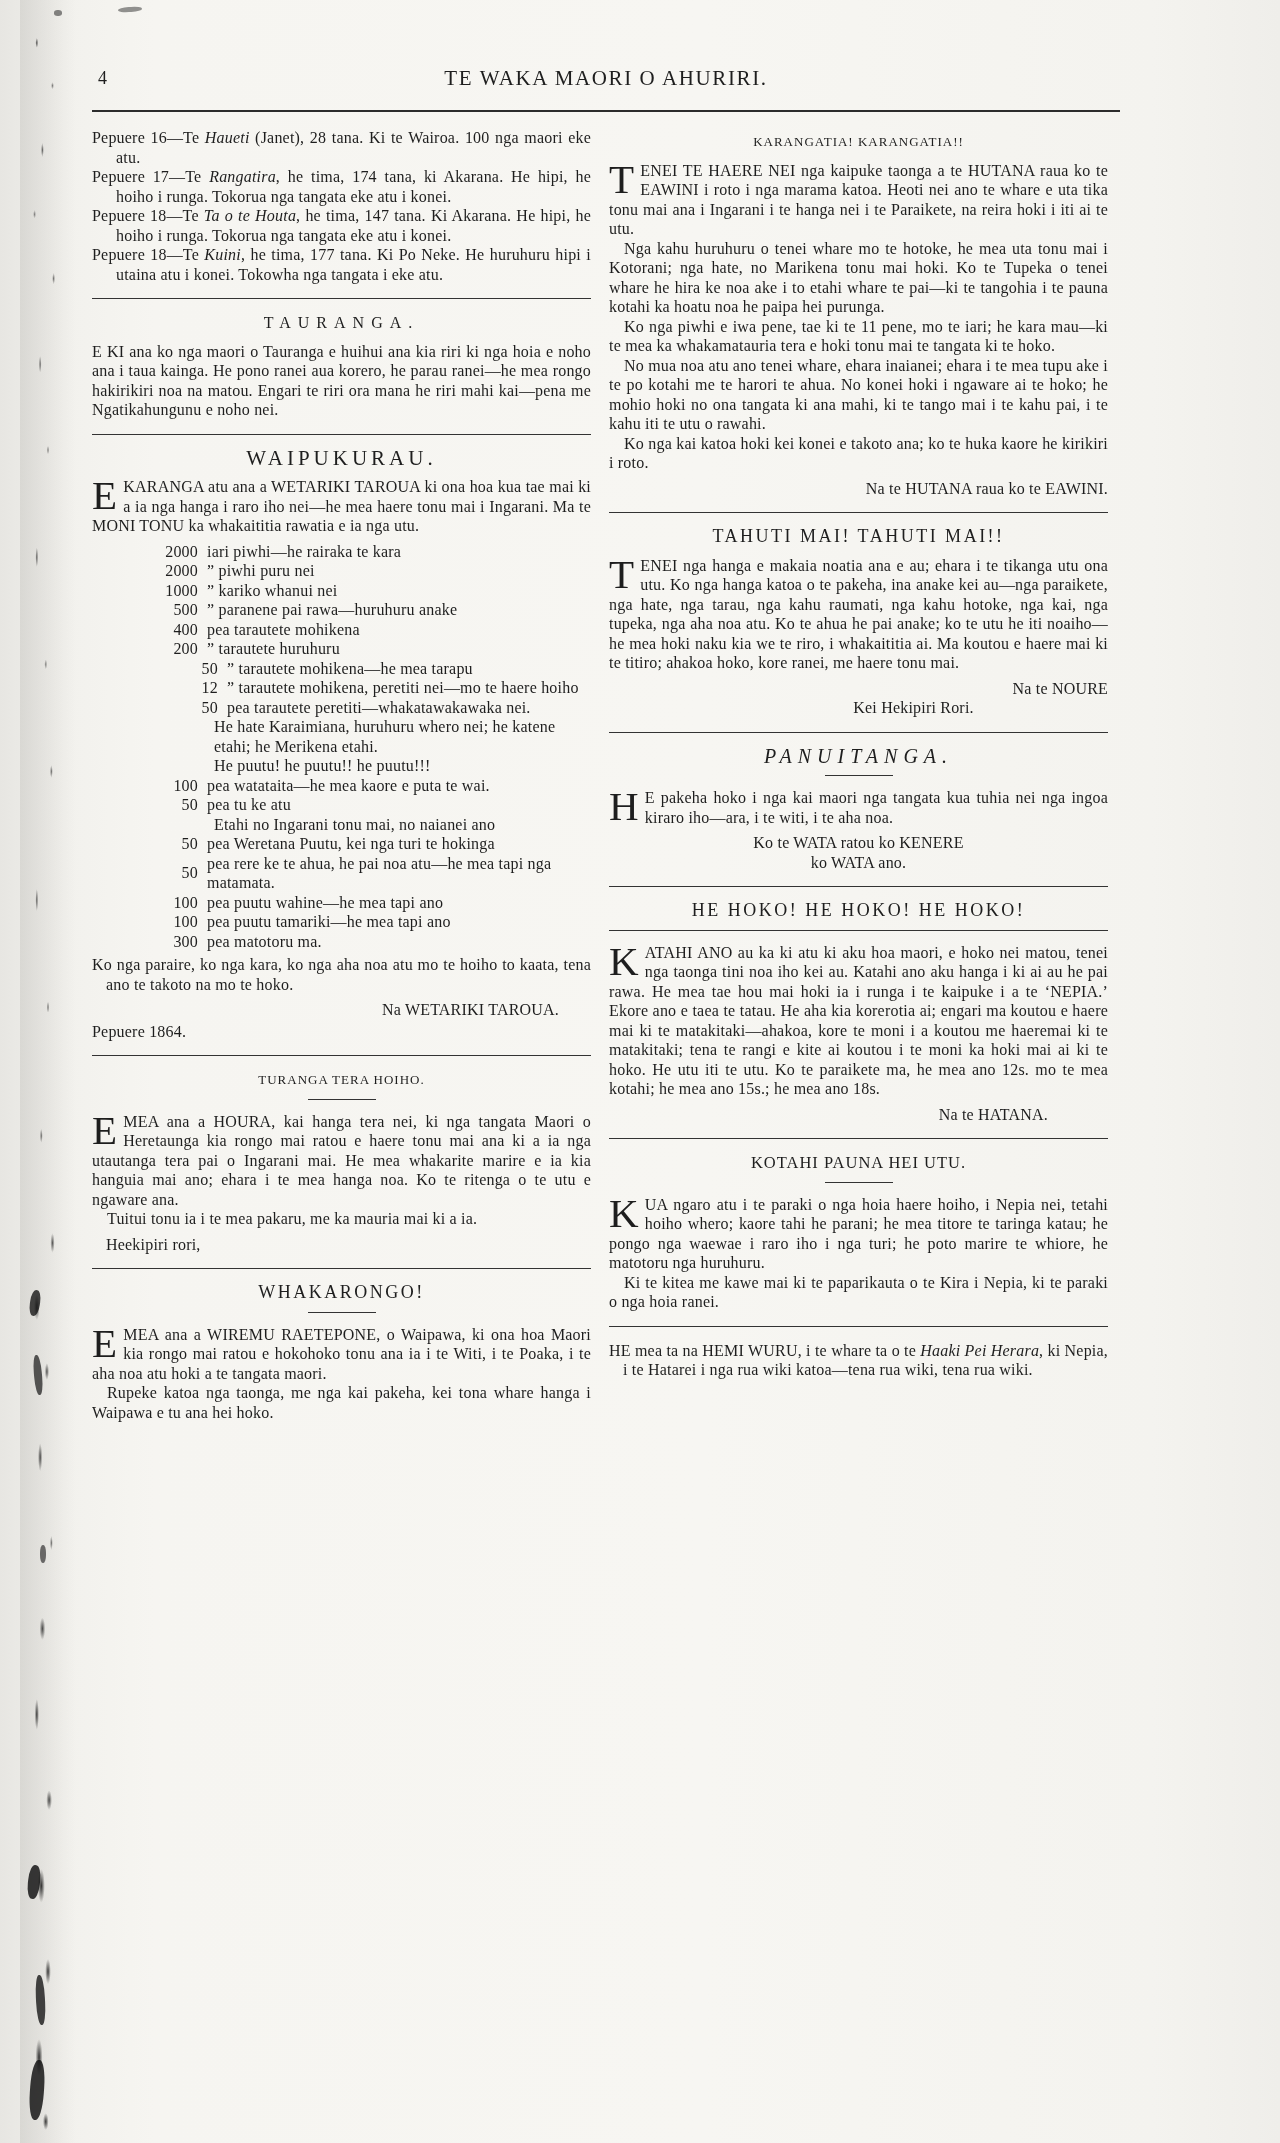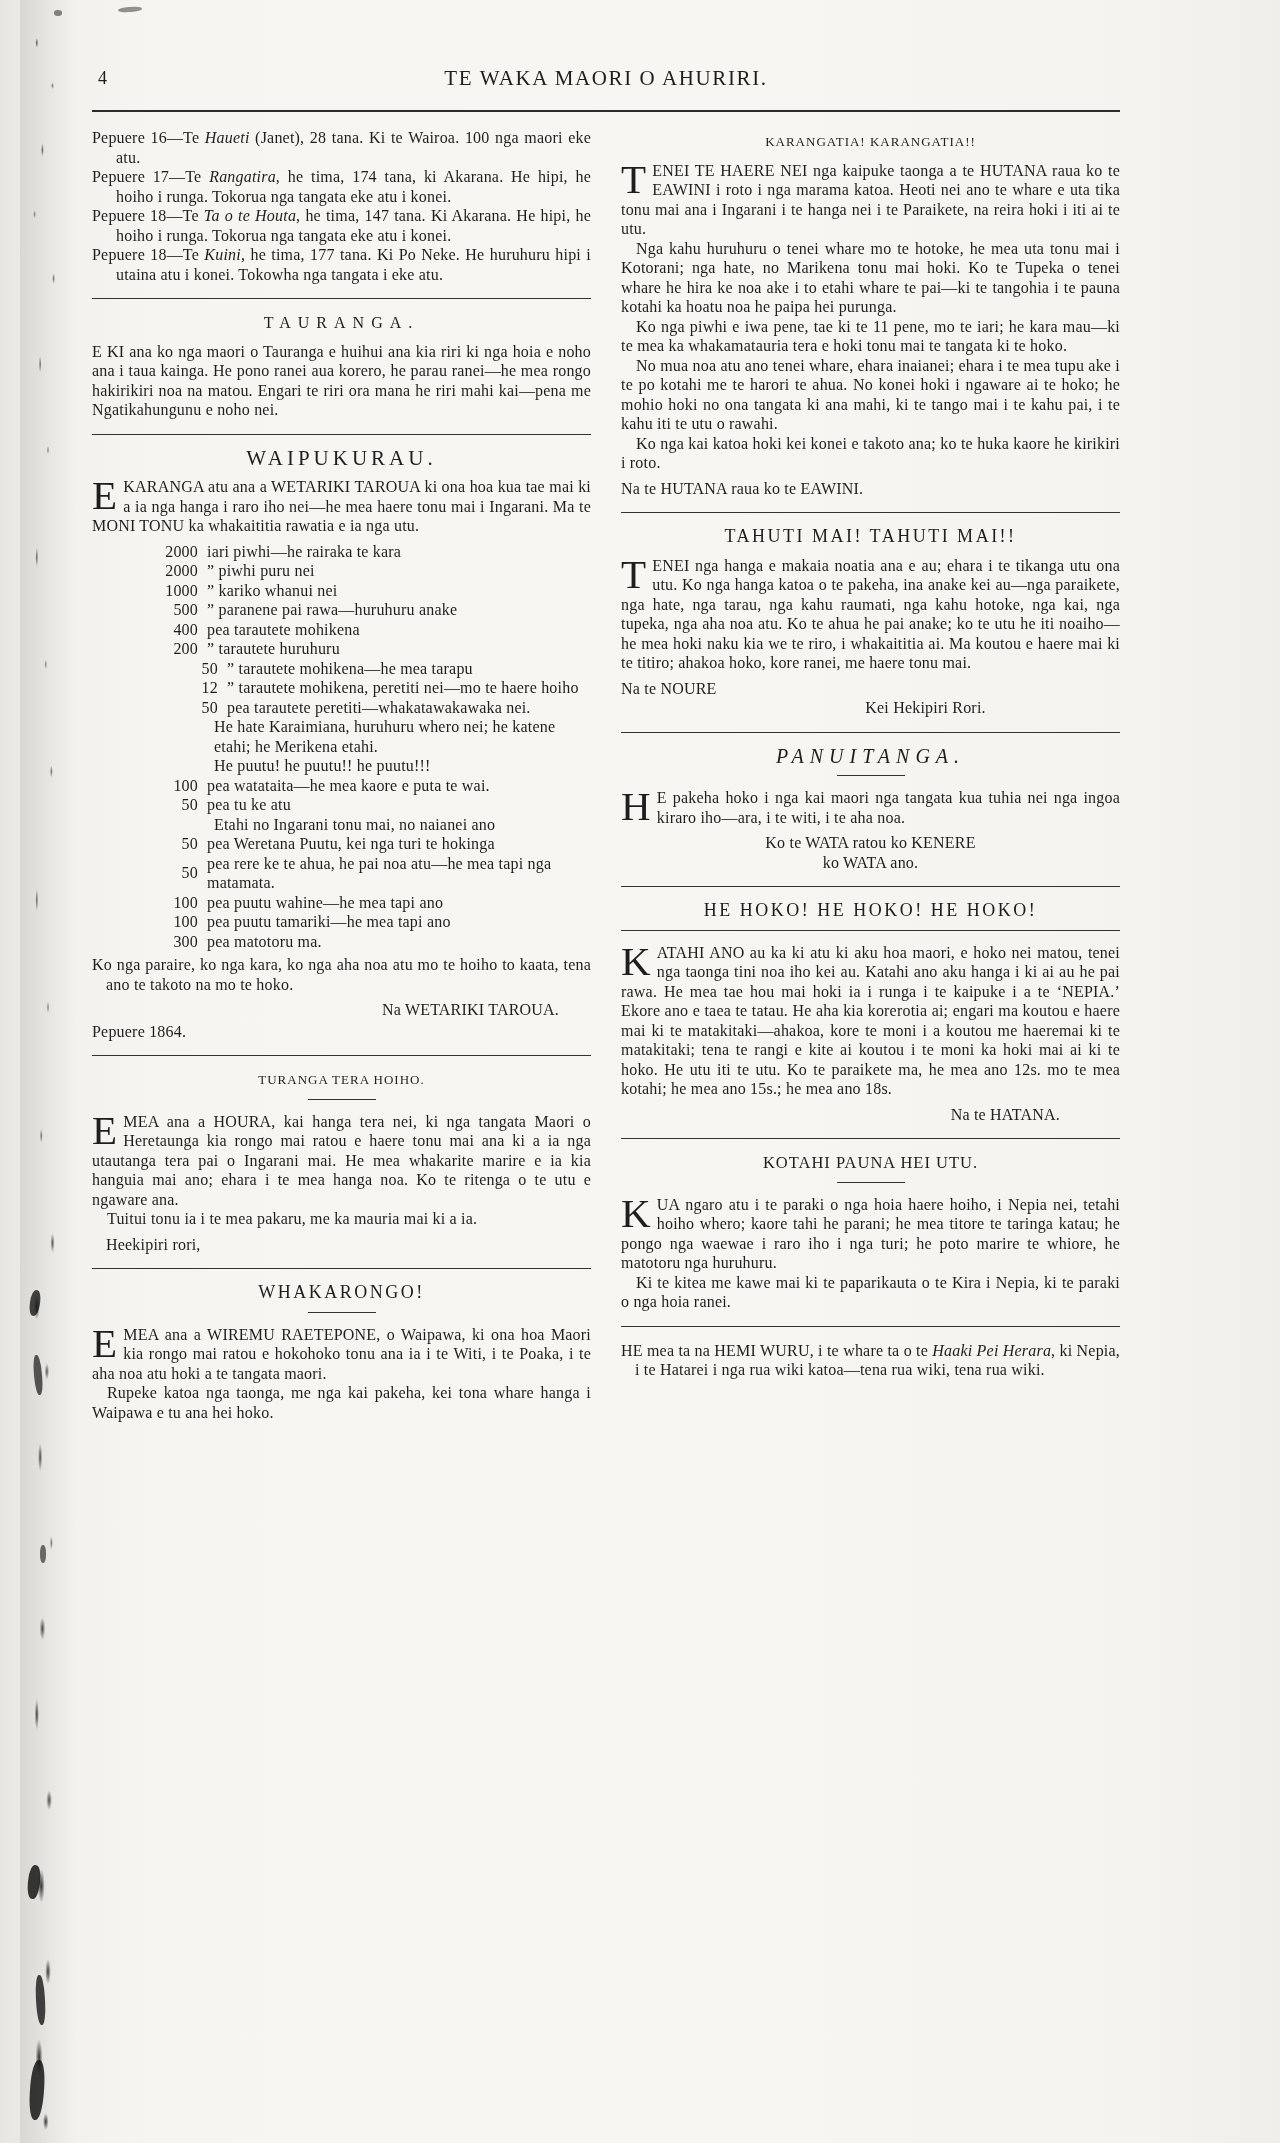--- a/index.html
+++ b/index.html
@@ -50,21 +50,21 @@
   }
   .speck { position: absolute; background: #161616; border-radius: 45%; }
 
   .content { position: absolute; left: 92px; top: 60px; width: 1028px; }
 
   .masthead { position: relative; height: 36px; }
   .pagenum { position: absolute; left: 6px; top: 8px; font-size: 18px; }
   .mast-title { text-align: center; font-size: 21px; letter-spacing: 1.6px; padding-top: 6px; }
   .head-rule { border-top: 2px solid #2c2c2c; margin-top: 14px; }
 
-  .cols { display: flex; gap: 30px; margin-top: 16px; }
+  .cols { display: flex; gap: 18px; margin-top: 16px; }
   .col { width: 499px; font-size: 16px; line-height: 19.5px; letter-spacing: .2px; text-align: justify; }
 
   p { margin: 0; }
   .p-ind { text-indent: 15px; }
   .p-hang { padding-left: 24px; text-indent: -24px; }
   .p-hang-sm { padding-left: 14px; text-indent: -14px; }
   .p-dc { text-indent: 0; }
 
   h2 { text-align: center; font-weight: normal; margin: 12px 0 9px; }
   .h-sp   { font-size: 16px; letter-spacing: 7px; }
@@ -83,21 +83,21 @@
   .wlist { margin: 6px 0 4px; }
   .wrow { display: flex; align-items: center; }
   .wqty { flex: 0 0 115px; text-align: right; padding-right: 9px; }
   .wrow.in1 .wqty { flex-basis: 135px; }
   .wrow.tonly { padding-left: 122px; }
   .wtxt { flex: 1; text-align: left; }
 
   .closing { padding-left: 14px; text-indent: -14px; margin-top: 4px; }
   .sig-r { text-align: right; padding-right: 32px; margin-top: 6px; }
   .sig-r2 { text-align: right; padding-right: 60px; margin-top: 6px; }
-  .sig-c { text-align: left; margin-top: 6px; }
+  .sig-c { text-align: right; margin-top: 6px; }
   .sig-c2 { text-align: center; padding-left: 110px; }
   .date-l { margin-top: 2px; }
   .addr { padding-left: 14px; margin-top: 6px; }
   .names { text-align: center; margin-top: 6px; }
 </style>
 </head>
 <body>
 
 <div class="page">
 

